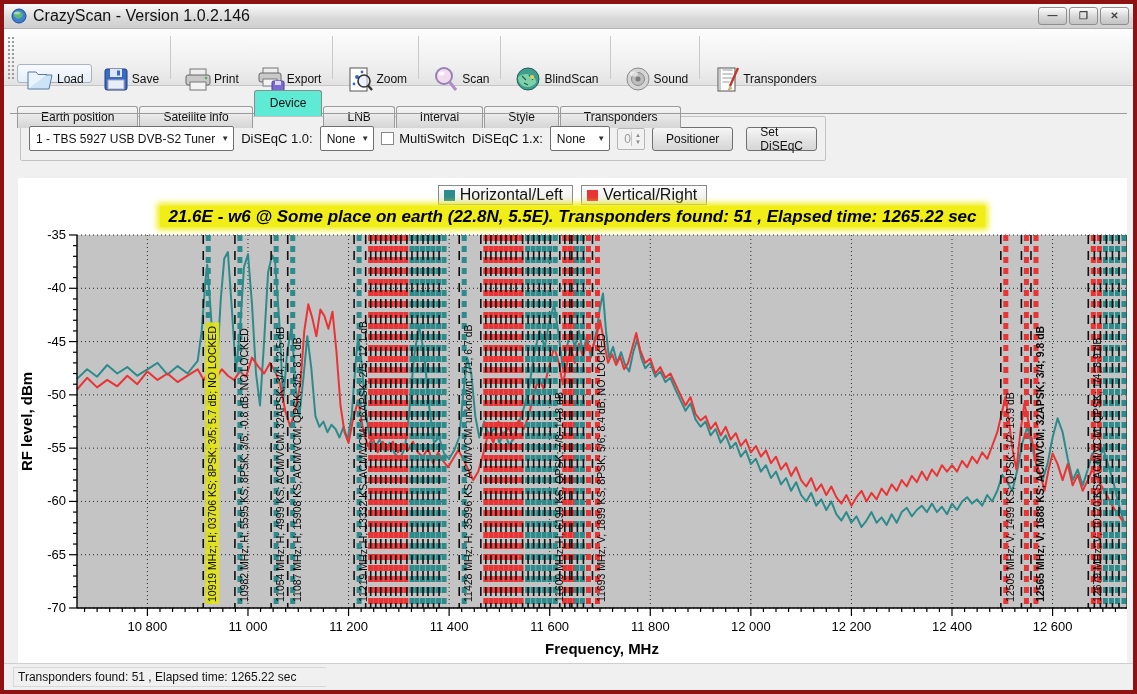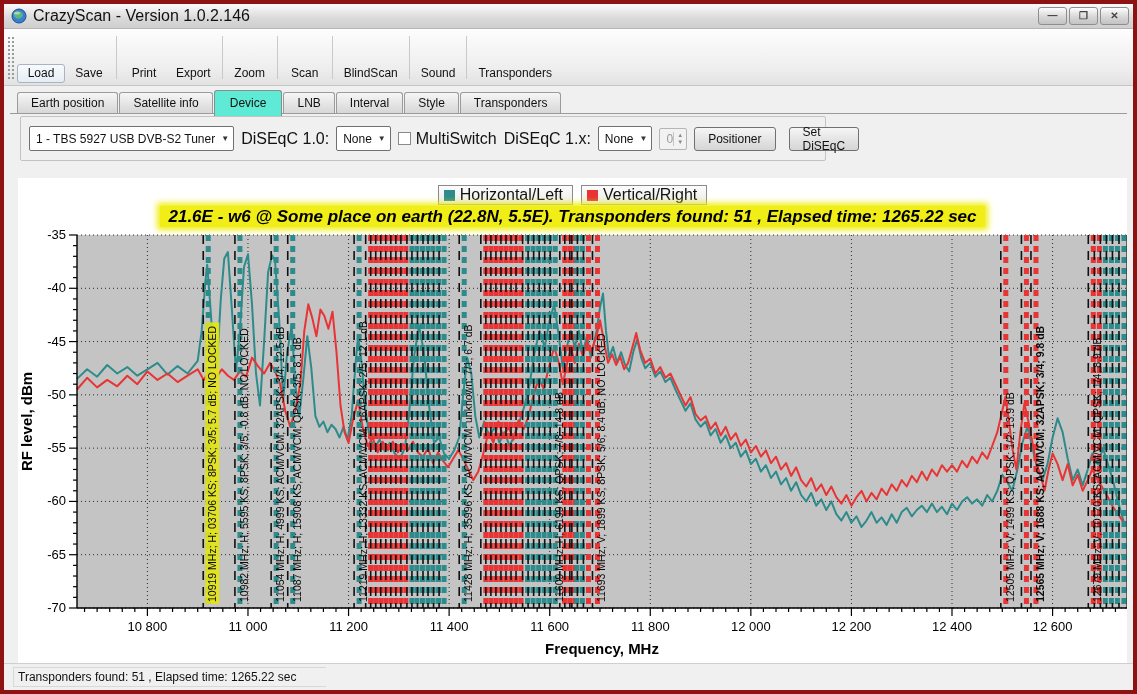--- a/index.html
+++ b/index.html
@@ -14,37 +14,37 @@
   .titlebar .app-icon { width:16px; height:16px; margin-right:6px; }
   .titlebar .title-text { font-size:16px; color:#111; flex:1 1 auto; }
   .winbtn { width:29px; height:18px; margin-left:2px; border:1px solid #8e8e8e; border-radius:3px;
     background:linear-gradient(#fdfdfd,#d7d7d7 55%,#c3c3c3); font-size:10px; line-height:16px;
     text-align:center; color:#444; font-weight:bold; }
   
   .toolbar { height:57px; background:linear-gradient(#fdfdfd,#eeeeee 70%,#e2e2e2);
     border-bottom:1px solid #c6c6c6; display:flex; align-items:stretch; padding:3px 4px 2px 2px; flex:0 0 auto;}
   .grip { width:7px; margin:4px 3px 4px 1px; background-image:radial-gradient(#9a9a9a 28%, transparent 30%);
     background-size:4px 4px; }
-  .tb-btn { display:flex; flex-direction:column; align-items:center; justify-content:flex-end;
+  .tb-btn { display:flex; flex-direction:row; align-items:center; justify-content:flex-end;
     padding:12px 7px 2px; border:1px solid transparent; border-radius:3px;margin-top:32px; }
   .tb-btn.framed { border-color:#aab4c0; background:linear-gradient(#f8fbff,#e5edf5); }
   .tb-btn .tb-icon { width:32px; height:30px; }
   .tb-btn .tb-label { font-size:12px; color:#111; margin-top:1px; white-space:nowrap; }
   .tb-sep { width:1px; background:#c9c9c9; margin:4px 3px; }
   
   .tabrow { display:flex; align-items:flex-end; padding:6px 0 0 13px; height:28px; flex:0 0 auto; }
-  .tab { font-size:12px; padding:3px 13px 4px; border:1px solid #9b9b9b; border-bottom:none;
+  .tab { font-size:12px; padding:3px 23px 4px; border:1px solid #9b9b9b; border-bottom:none;
     background:linear-gradient(#f6f6f6,#e2e2e2 60%,#d5d5d5); border-radius:3px 3px 0 0; margin-right:1px;
-    color:#111; position:relative; top:0; }
+    color:#111; position:relative; top:14px; }
   .tab.active { background:#5eead4; padding:5px 15px 6px; z-index:2; top:2px; border-color:#8a8a8a; }
   .tabline { height:1px; background:#9b9b9b; margin:0 6px 0 6px; position:relative; top:-1px; }
   
   .groupbox { margin:1px 0 0 16px; width:806px; height:45px; border:1px solid #c3c3c3;
     border-radius:2px; background:#f0f0f0; display:flex; align-items:center; padding:0 8px; gap:7px; flex:0 0 auto;}
-  .ctl-label { font-size:16px; color:#111; white-space:nowrap; }
+  .ctl-label { font-size:13px; color:#111; white-space:nowrap; }
   .selectbox { height:25px; border:1px solid #707070; background:#fff; font-size:12px; color:#111;
     display:flex; align-items:center; padding:0 4px 0 6px; position:relative; border-radius:2px; }
   .selectbox .sel-text { flex:1 1 auto; white-space:nowrap; overflow:hidden; }
   .selectbox .sel-arrow { font-size:8px; color:#333; margin-left:6px; }
   .checkbox { width:13px; height:13px; border:1px solid #8a8a8a; background:#fff; display:inline-block; }
   .chk-wrap { display:flex; align-items:center; gap:5px; }
   .spinner { width:34px; height:22px; border:1px solid #b5b5b5; background:#f2f2f2; color:#9a9a9a;
     font-size:12px; display:flex; align-items:center; border-radius:2px; }
   .spinner .spin-val { flex:1; text-align:left; padding-left:6px; }
   .spinner .spin-arrows { width:13px; border-left:1px solid #c5c5c5; font-size:6px; color:#8a8a8a;

